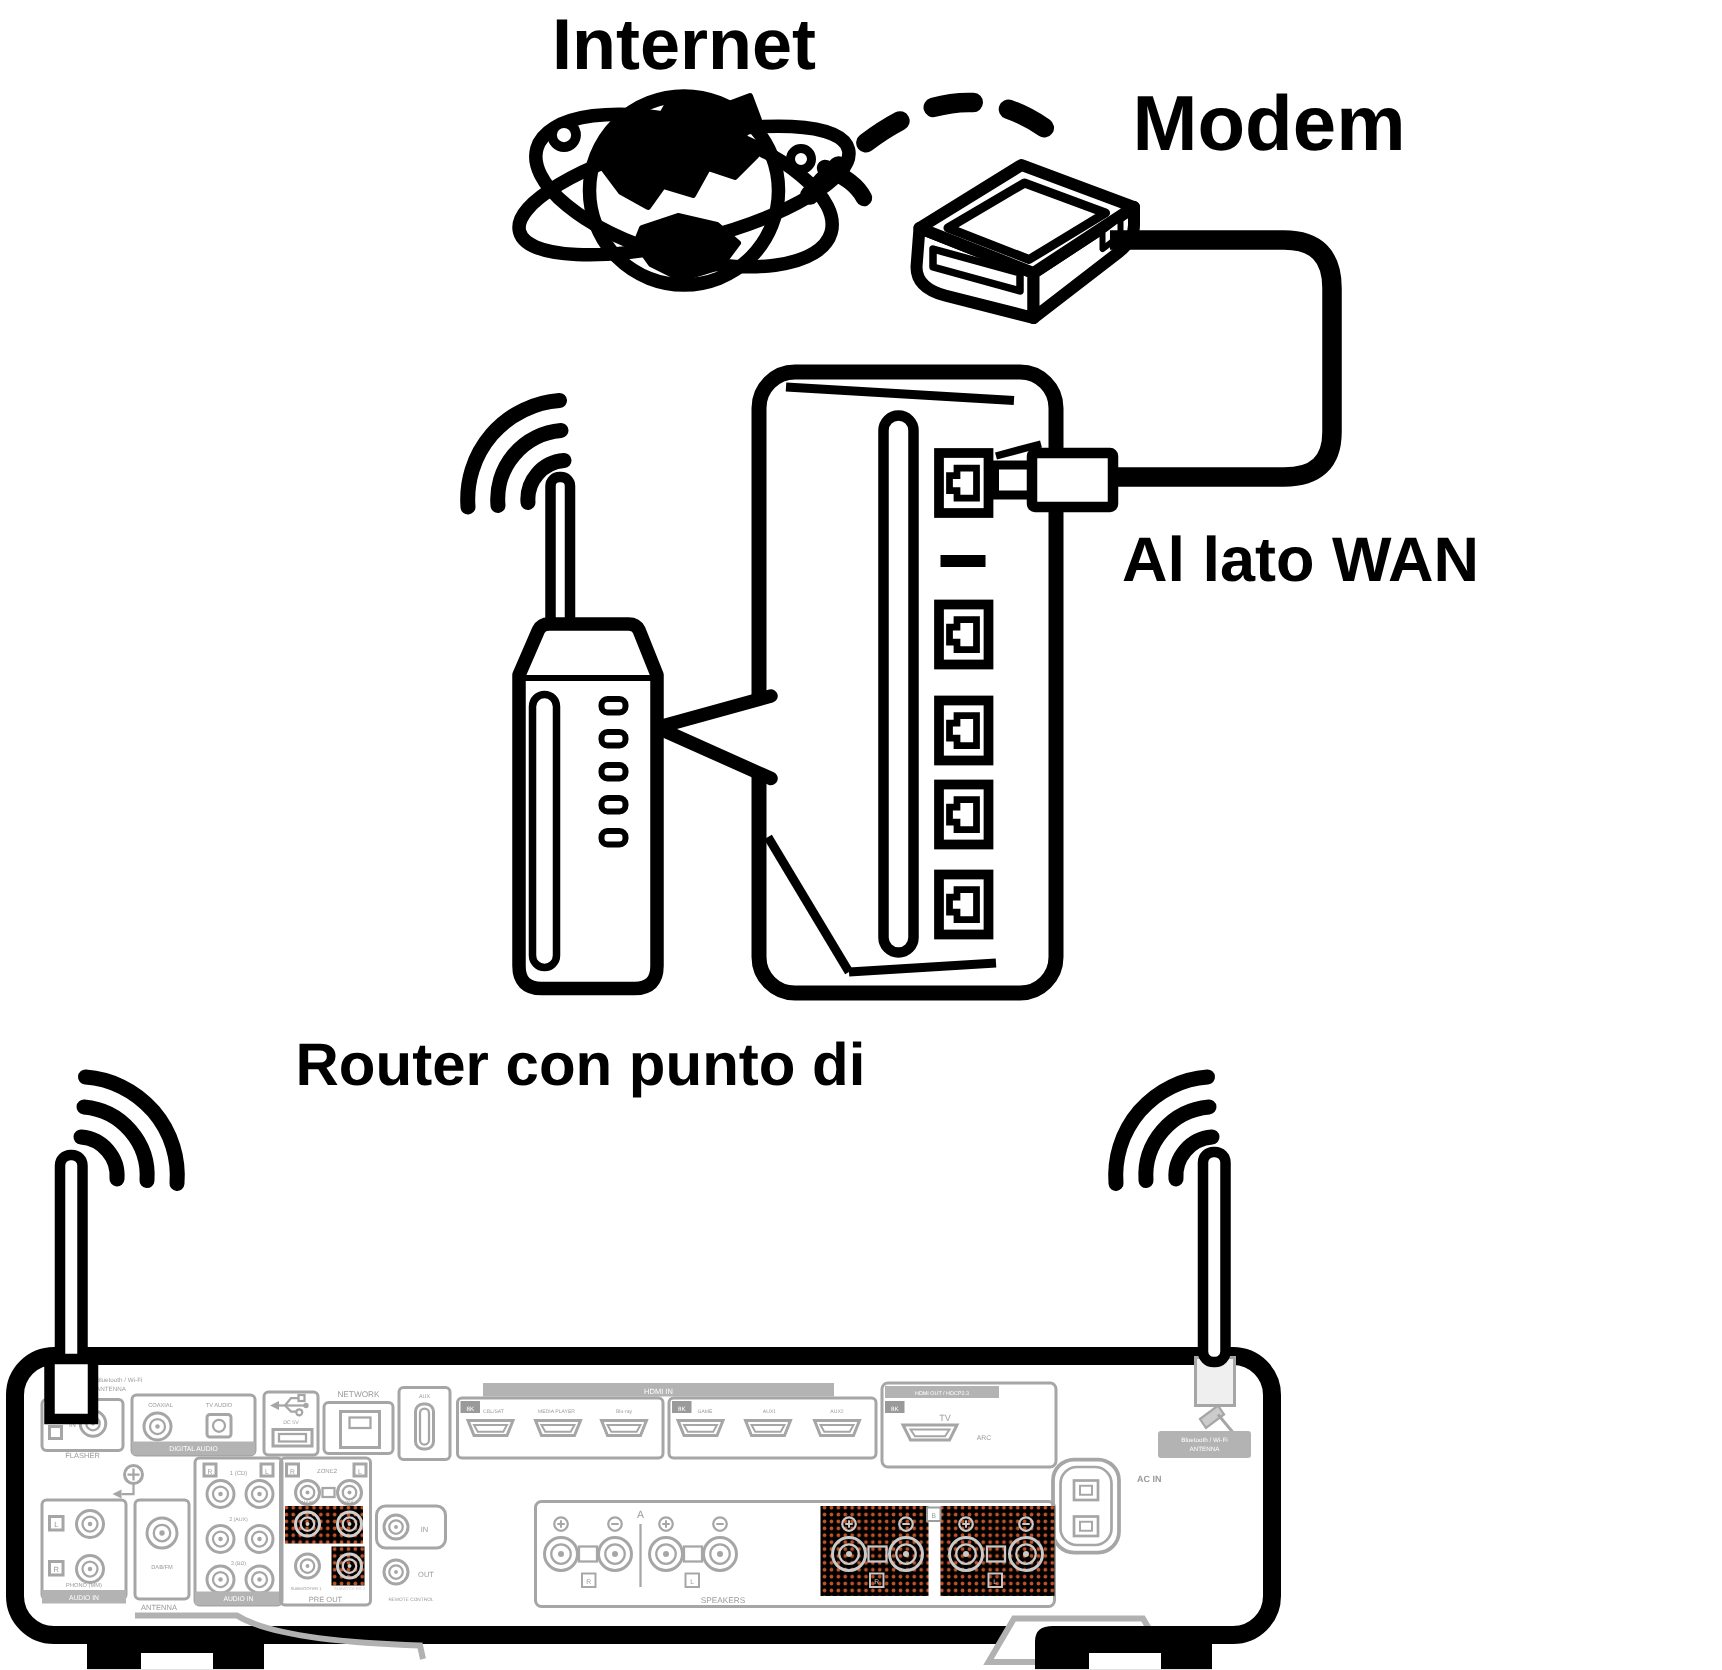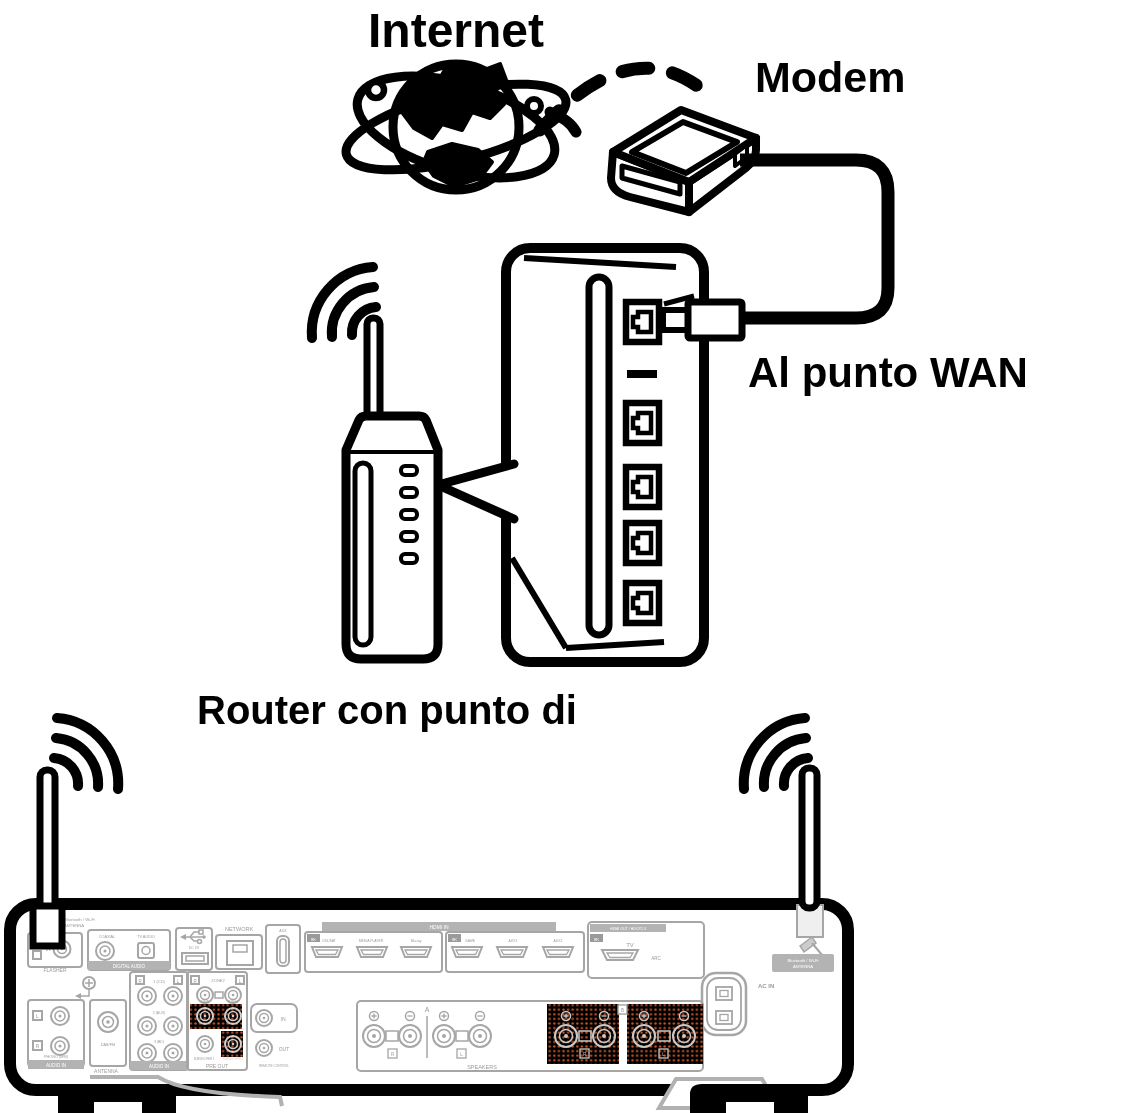--- a/index.html
+++ b/index.html
@@ -431,19 +431,19 @@
         <path d="M 784,786 A 26 26 0 0 1 808,758"></path>
         <path d="M 764,787 A 46 46 0 0 1 806,738"></path>
         <path d="M 744,789 A 66 66 0 0 1 805,718"></path>
       </g>
       <rect x="802" y="768" width="15" height="140" rx="7" stroke-width="7"></rect>
     </g>
   </g>
 </svg>
 
 <div class="biglabel center" style="left:306px;top:0px;width:300px;font-size:48px;">Internet</div>
-<div class="biglabel" style="left:755px;top:50px;font-size:43px;">Modem</div>
-<div class="biglabel" style="left:748px;top:346px;font-size:42px;">Al punto WAN</div>
+<div class="biglabel" style="left:755px;top:50px;font-size:52px;">Modem</div>
+<div class="biglabel" style="left:748px;top:346px;font-size:42px;">Al lato WAN</div>
 <div class="biglabel center" style="left:187px;top:684px;width:400px;font-size:40px;">
   <div>Router con punto di</div>
 </div>
 
 </div>
 
 </body></html>

